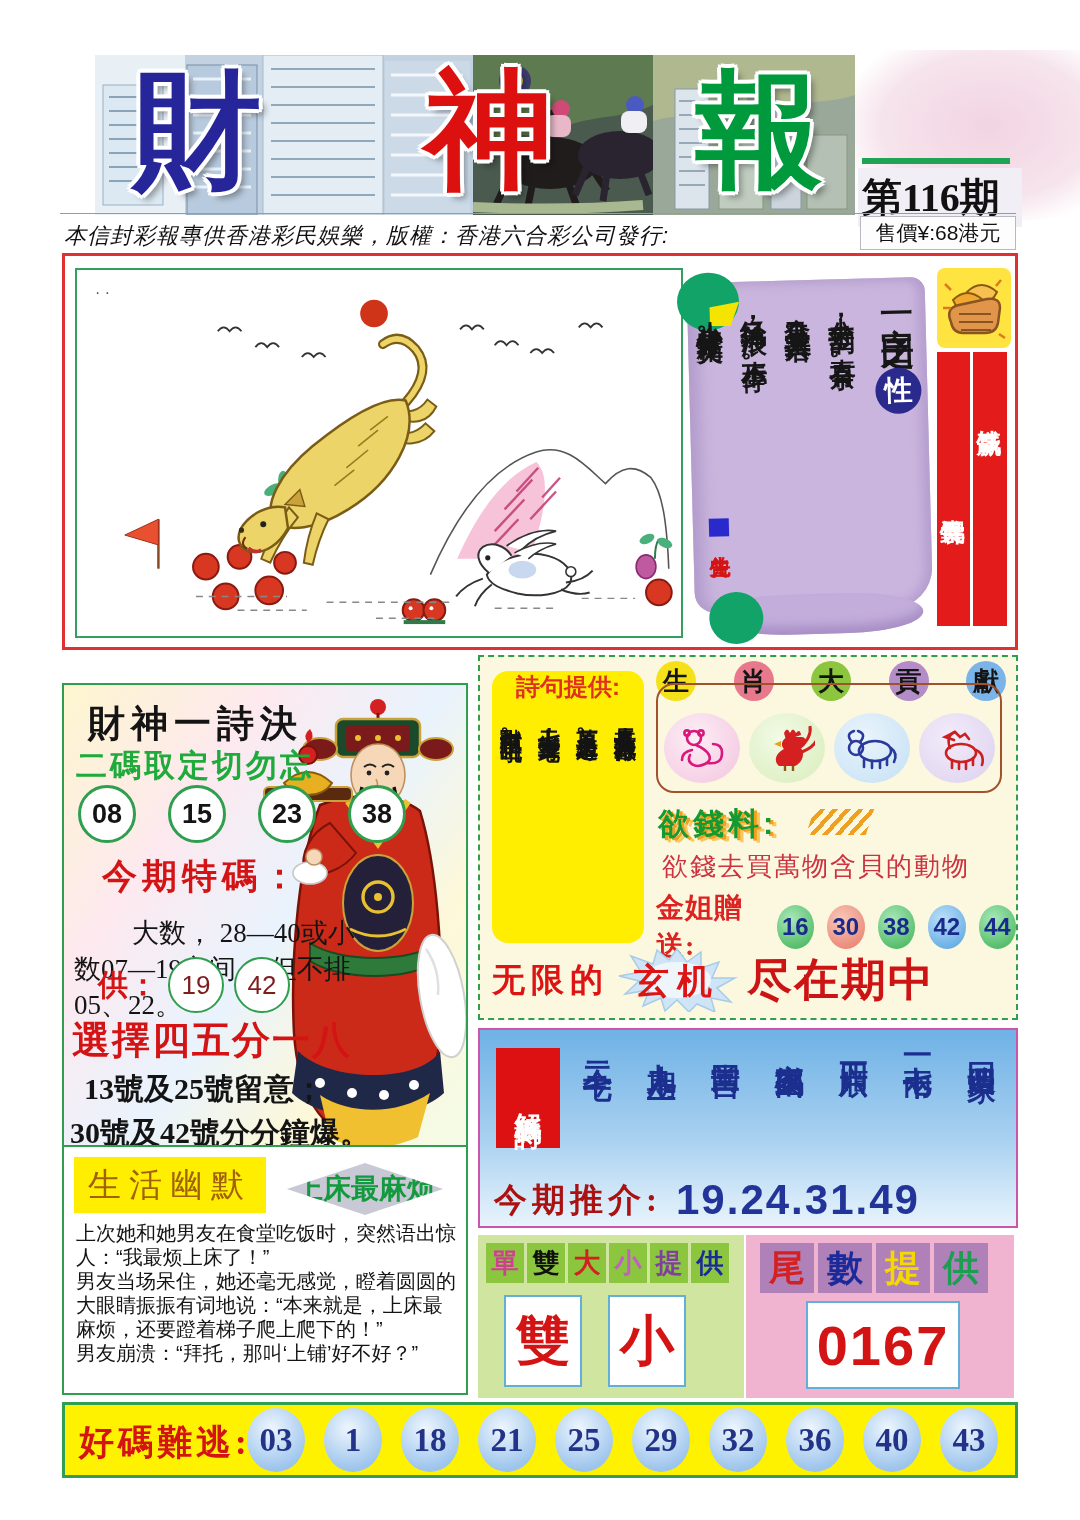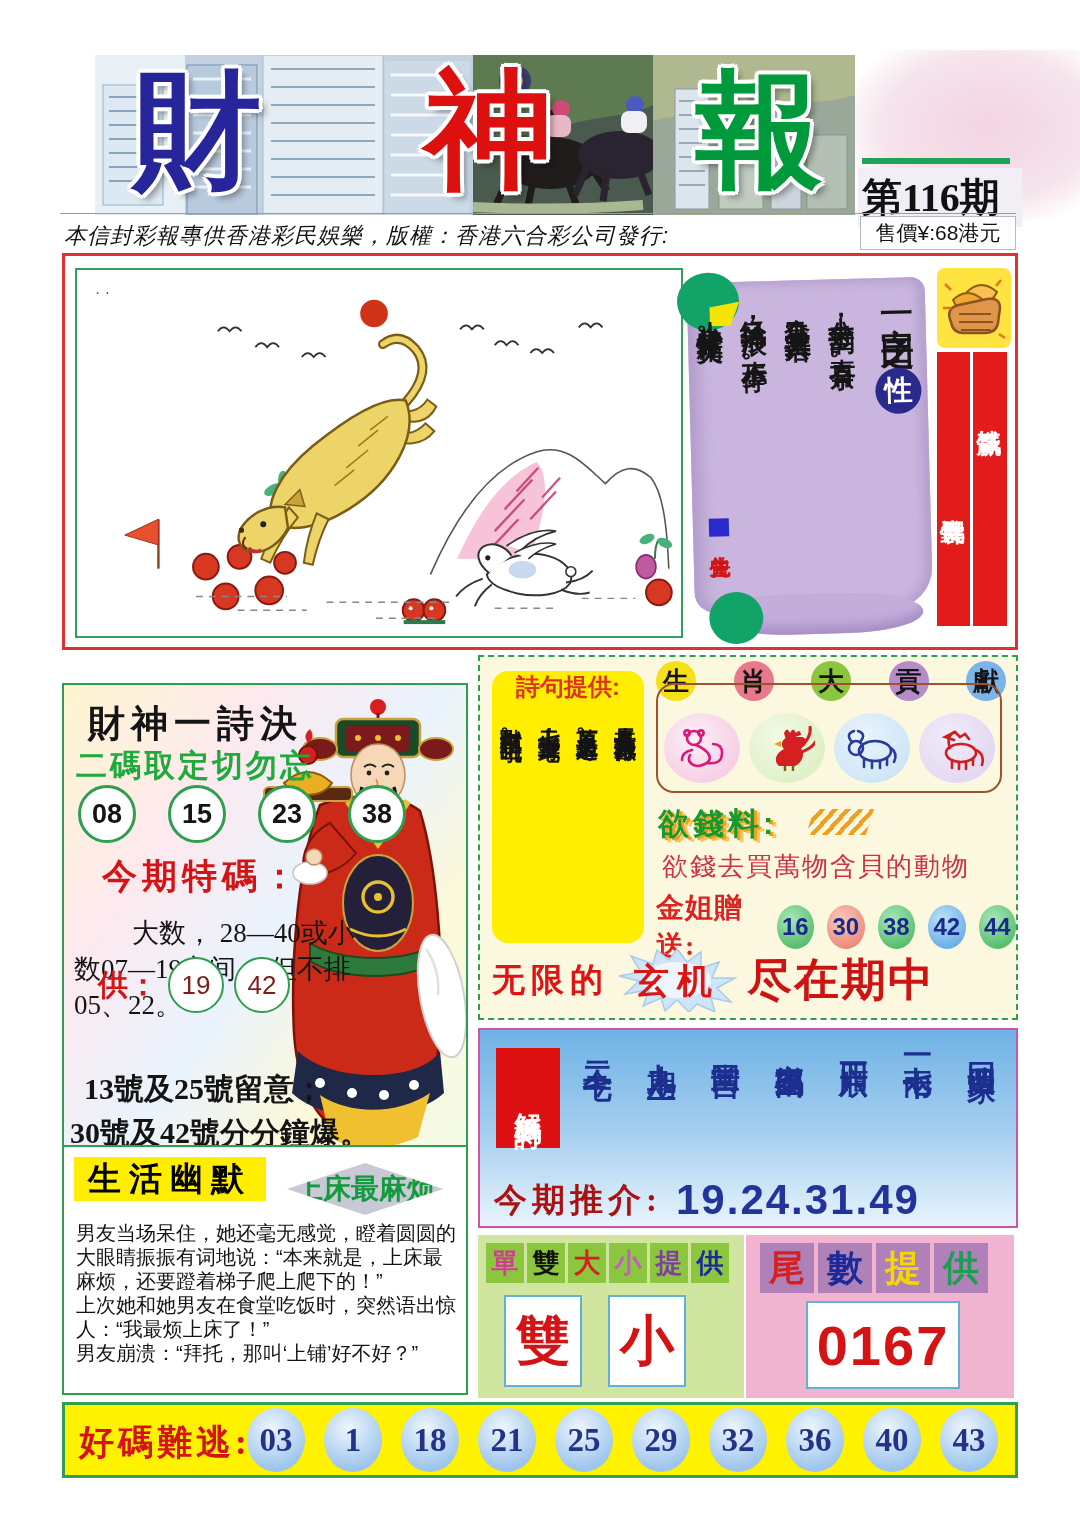--- a/index.html
+++ b/index.html
@@ -71,22 +71,22 @@
   .lp-supply{position:absolute;left:34px;top:272px;display:flex;align-items:center;gap:10px;}
   .lp-supply-label{font-size:30px;font-weight:bold;color:#d41414;}
   .pcirc{width:52px;height:52px;border:2.5px solid #2f9e4f;border-radius:50%;background:#fff;
     font-size:26px;font-weight:normal;color:#7f1d1d;display:flex;align-items:center;justify-content:center;}
   .lp-choose{position:absolute;left:8px;top:330px;font-size:38px;font-weight:bold;color:#d41414;letter-spacing:2px;}
   .lp-n1{position:absolute;left:20px;top:384px;font-size:30px;font-weight:bold;color:#141414;}
   .lp-n2{position:absolute;left:6px;top:428px;font-size:30px;font-weight:bold;color:#141414;}
 
   
   .humor{position:absolute;left:62px;top:1145px;width:402px;height:246px;border:2px solid #2f9e4f;background:#fff;}
-  .hm-title{position:absolute;left:10px;top:10px;width:192px;height:44px;background:#ffee00;color:#000000;
-    font-size:33px;font-weight:bold;font-family:"Liberation Serif",serif;letter-spacing:8px;
+  .hm-title{position:absolute;left:10px;top:10px;width:192px;height:56px;background:#ffee00;color:#a16207;
+    font-size:33px;font-weight:normal;font-family:"Liberation Serif",serif;letter-spacing:8px;
     display:flex;align-items:center;justify-content:center;}
   .hm-diamond{position:absolute;left:208px;top:16px;width:186px;height:52px;background:#c9c9d6;
     clip-path:polygon(8% 50%,50% 0,92% 50%,50% 100%);display:flex;align-items:center;justify-content:center;}
   .hm-diamond span{color:#149a3e;font-size:28px;font-weight:bold;}
   .hm-body{position:absolute;left:12px;top:74px;width:380px;font-size:20px;line-height:24px;color:#141414;}
   .hp0{text-indent:2em;}
 
   
   .rightpanel{position:absolute;left:478px;top:655px;width:536px;height:361px;border:2px dashed #2f9e4f;background:#fcf8e0;}
   .poembox{position:absolute;left:12px;top:14px;width:152px;height:272px;background:#ffee00;border-radius:16px;}
@@ -434,32 +434,33 @@
     <div class="lp-par serif">
       <div class="sp1">大数， 28—40或小</div>
       <div>数07—19之间， 但不排</div>
       <div>05、22。</div>
     </div>
     <div class="lp-supply">
       <span class="lp-supply-label serif">供：</span>
       <span class="pcirc">19</span>
       <span class="pcirc">42</span>
     </div>
+    <div class="lp-choose">選擇四五分一八</div>
     <div class="lp-n1 serif">13號及25號留意；</div>
     <div class="lp-n2 serif">30號及42號分分鐘爆。</div>
   </div>
 
   <div class="humor">
     <div class="hm-title">生活幽默</div>
     <div class="hm-diamond">
       <span>上床最麻烦</span>
     </div>
     <div class="hm-body">
+      <div>上次她和她男友在食堂吃饭时，突然语出惊人：“我最烦上床了！”</div>
       <div>男友当场呆住，她还毫无感觉，瞪着圆圆的大眼睛振振有词地说：“本来就是，上床最麻烦，还要蹬着梯子爬上爬下的！”</div>
-      <div>上次她和她男友在食堂吃饭时，突然语出惊人：“我最烦上床了！”</div>
       <div>男友崩溃：“拜托，那叫‘上铺’好不好？”</div>
     </div>
   </div>
 
   <div class="rightpanel">
     <div class="poembox">
       <div class="pb-title">詩句提供:</div>
       <div class="pb-cols">
         <div class="jcol">長長耳朵跑得歡，</div>
         <div class="jcol">草原之上來追尋。</div>

